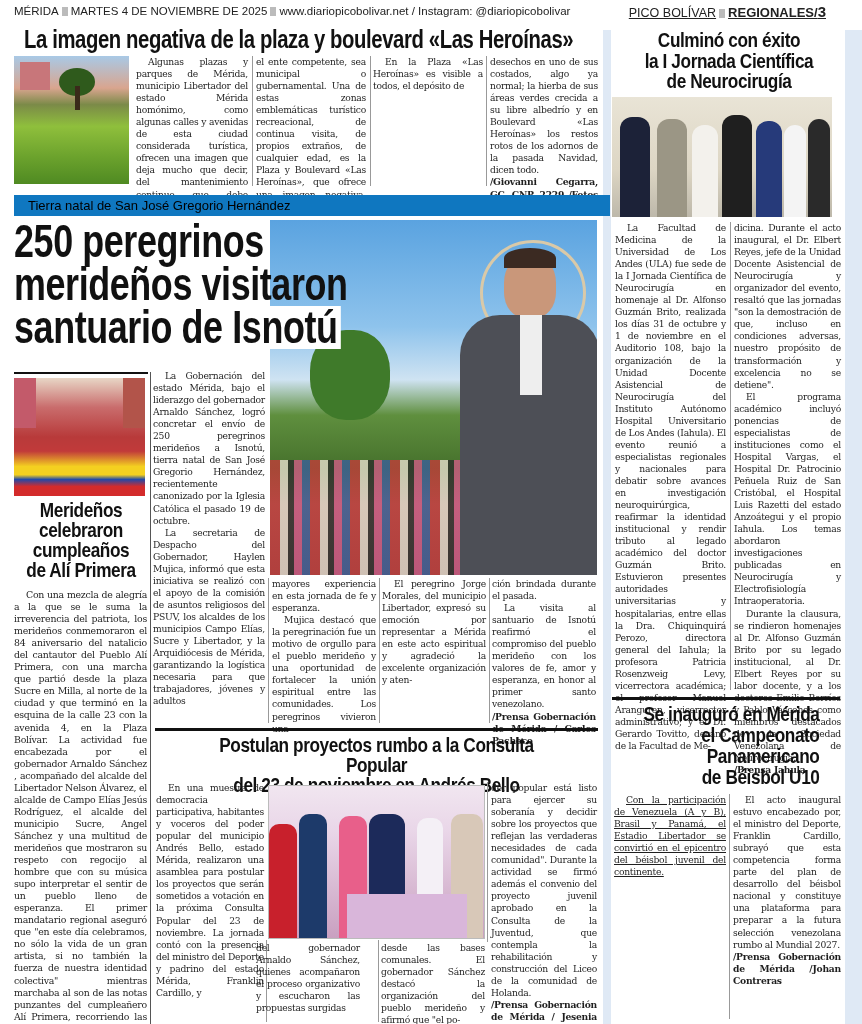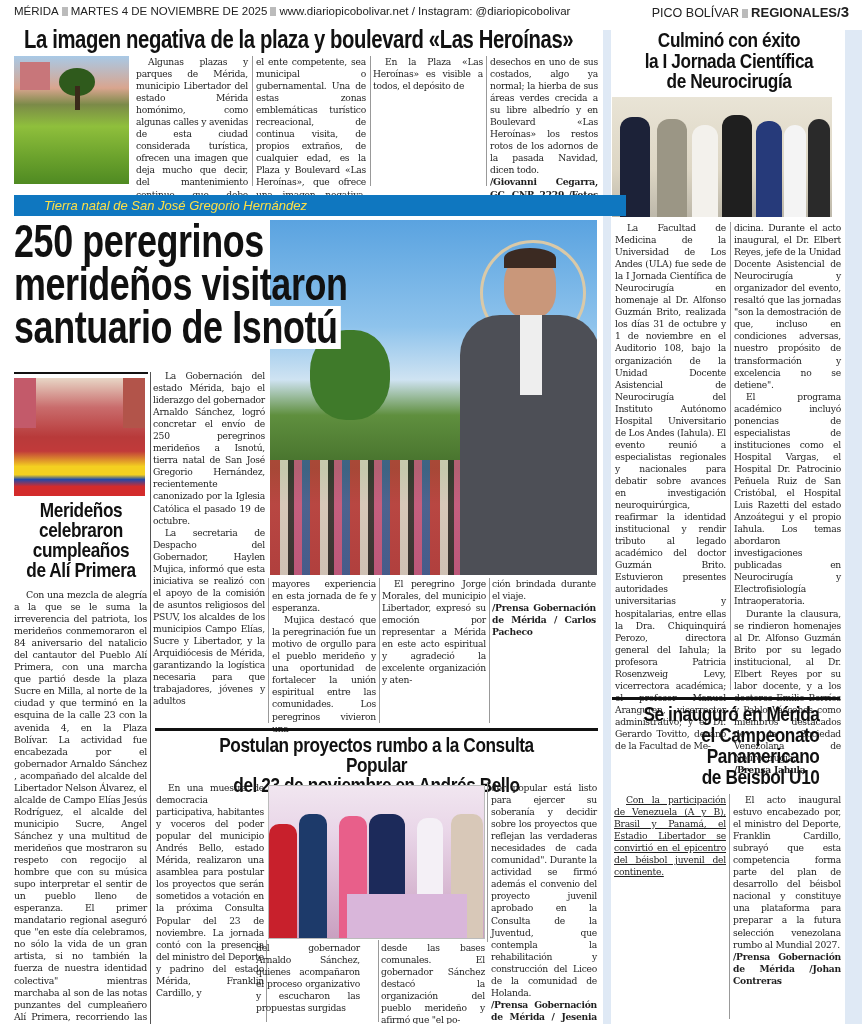--- a/index.html
+++ b/index.html
@@ -7,30 +7,30 @@
   .abs{position:absolute;}
   .hdr{font-family:"Liberation Sans",sans-serif;font-size:11.5px;color:#222;white-space:nowrap;}
   .hdr .sep{display:inline-block;width:6px;height:9px;background:#bbb;margin:0 3px;vertical-align:-1px;}
   .head{font-family:"Liberation Sans",sans-serif;font-weight:bold;color:#111;letter-spacing:-0.5px;line-height:1.0;transform-origin:left top;}
   .col{position:absolute;font-family:"DejaVu Serif",serif;font-size:9.2px;line-height:12.05px;text-align:justify;hyphens:auto;color:#1f1f1f;letter-spacing:-0.25px;}
   .col p{margin:0;text-indent:12px;}
   .rule-v{position:absolute;width:1px;background:#999;}
   .rule-h{position:absolute;height:3px;background:#111;}
   .band{position:absolute;background:#dfe9f5;}
   .photo{position:absolute;overflow:hidden;}
-  .banner{position:absolute;background:#0f77c0;color:#fde047;font-family:"Liberation Sans",sans-serif;font-style:italic;font-size:13px;padding-left:30px;line-height:21px;}
+  .banner{position:absolute;background:#0f77c0;color:#000000;font-family:"Liberation Sans",sans-serif;font-size:13px;padding-left:14px;line-height:21px;}
   .credit{font-weight:bold;font-family:"DejaVu Serif",serif;}
 </style>
 </head>
 <body>
 
 <div class="abs hdr" style="left:14px;top:5px;">
   <span>MÉRIDA</span><span class="sep"></span><span>MARTES 4 DE NOVIEMBRE DE 2025</span><span class="sep"></span><span>www.diariopicobolivar.net / Instagram: @diariopicobolivar</span>
 </div>
-<div class="abs hdr" style="right:13px;top:3px;font-size:12.5px;">
+<div class="abs hdr" style="right:36px;top:3px;font-size:12.5px;text-decoration:underline;">
   <span>PICO BOLÍVAR</span><span class="sep"></span><b style="font-size:13px">REGIONALES/</b><b style="font-size:15px">3</b>
 </div>
 
 <div class="band" style="left:603px;top:30px;width:8px;height:700px;"></div>
 <div class="band" style="left:845px;top:30px;width:17px;height:994px;"></div>
 <div class="band" style="left:603px;top:730px;width:8px;height:294px;"></div>
 
 <div class="abs head" style="left:24px;top:26px;font-size:26px;white-space:nowrap;transform:scaleX(0.78);">La imagen negativa de la plaza y boulevard «Las Heroínas»</div>
 
 <div class="photo" style="left:14px;top:56px;width:115px;height:128px;background:linear-gradient(180deg,#a9c9e6 0%,#d9a58f 25%,#7b8a48 38%,#8fbf3c 55%,#6aa12c 80%,#4f8a22 100%);">
@@ -108,21 +108,22 @@
 <div class="col" style="left:272px;top:578px;width:104px;">
   <p style="text-indent:0">mayores experiencia en esta jornada de fe y esperanza.</p>
   <p>Mujica destacó que la peregrinación fue un motivo de orgullo para el pueblo merideño y una oportunidad de fortalecer la unión espiritual entre las comunidades. Los peregrinos vivieron una</p>
 </div>
 <div class="rule-v" style="left:379px;top:578px;height:145px;"></div>
 <div class="col" style="left:382px;top:578px;width:104px;">
   <p>El peregrino Jorge Morales, del municipio Libertador, expresó su emoción por representar a Mérida en este acto espiritual y agradeció la excelente organización y aten-</p>
 </div>
 <div class="rule-v" style="left:489px;top:578px;height:145px;"></div>
 <div class="col" style="left:492px;top:578px;width:104px;">
-  <p style="text-indent:0">ción brindada durante el viaje.</p>
+  <p style="text-indent:0">ción brindada durante el pasada.</p>
+  <p>La visita al santuario de Isnotú reafirmó el compromiso del pueblo merideño con los valores de fe, amor y esperanza, en honor al primer santo venezolano.</p>
   <p style="text-indent:0" class="credit">/Prensa Gobernación de Mérida / Carlos Pacheco</p>
 </div>
 
 <div class="rule-h" style="left:14px;top:372px;width:134px;height:2px;"></div>
 <div class="photo" style="left:14px;top:378px;width:131px;height:118px;background:linear-gradient(180deg,#e8d6c6 0%,#c96c6c 25%,#b83a3a 50%,#c13a3a 62%,#f4d020 75%,#f4d020 82%,#2249a8 86%,#d32b2b 92%);">
   <div class="abs" style="left:0;top:0;width:22px;height:50px;background:#c35a6a;"></div>
   <div class="abs" style="right:0;top:0;width:22px;height:50px;background:#b2544a;"></div>
 </div>
 <div class="abs head" style="left:14px;top:500px;width:134px;text-align:center;font-size:21px;line-height:20px;">
   <div style="transform:scaleX(0.82)">Merideños</div>

